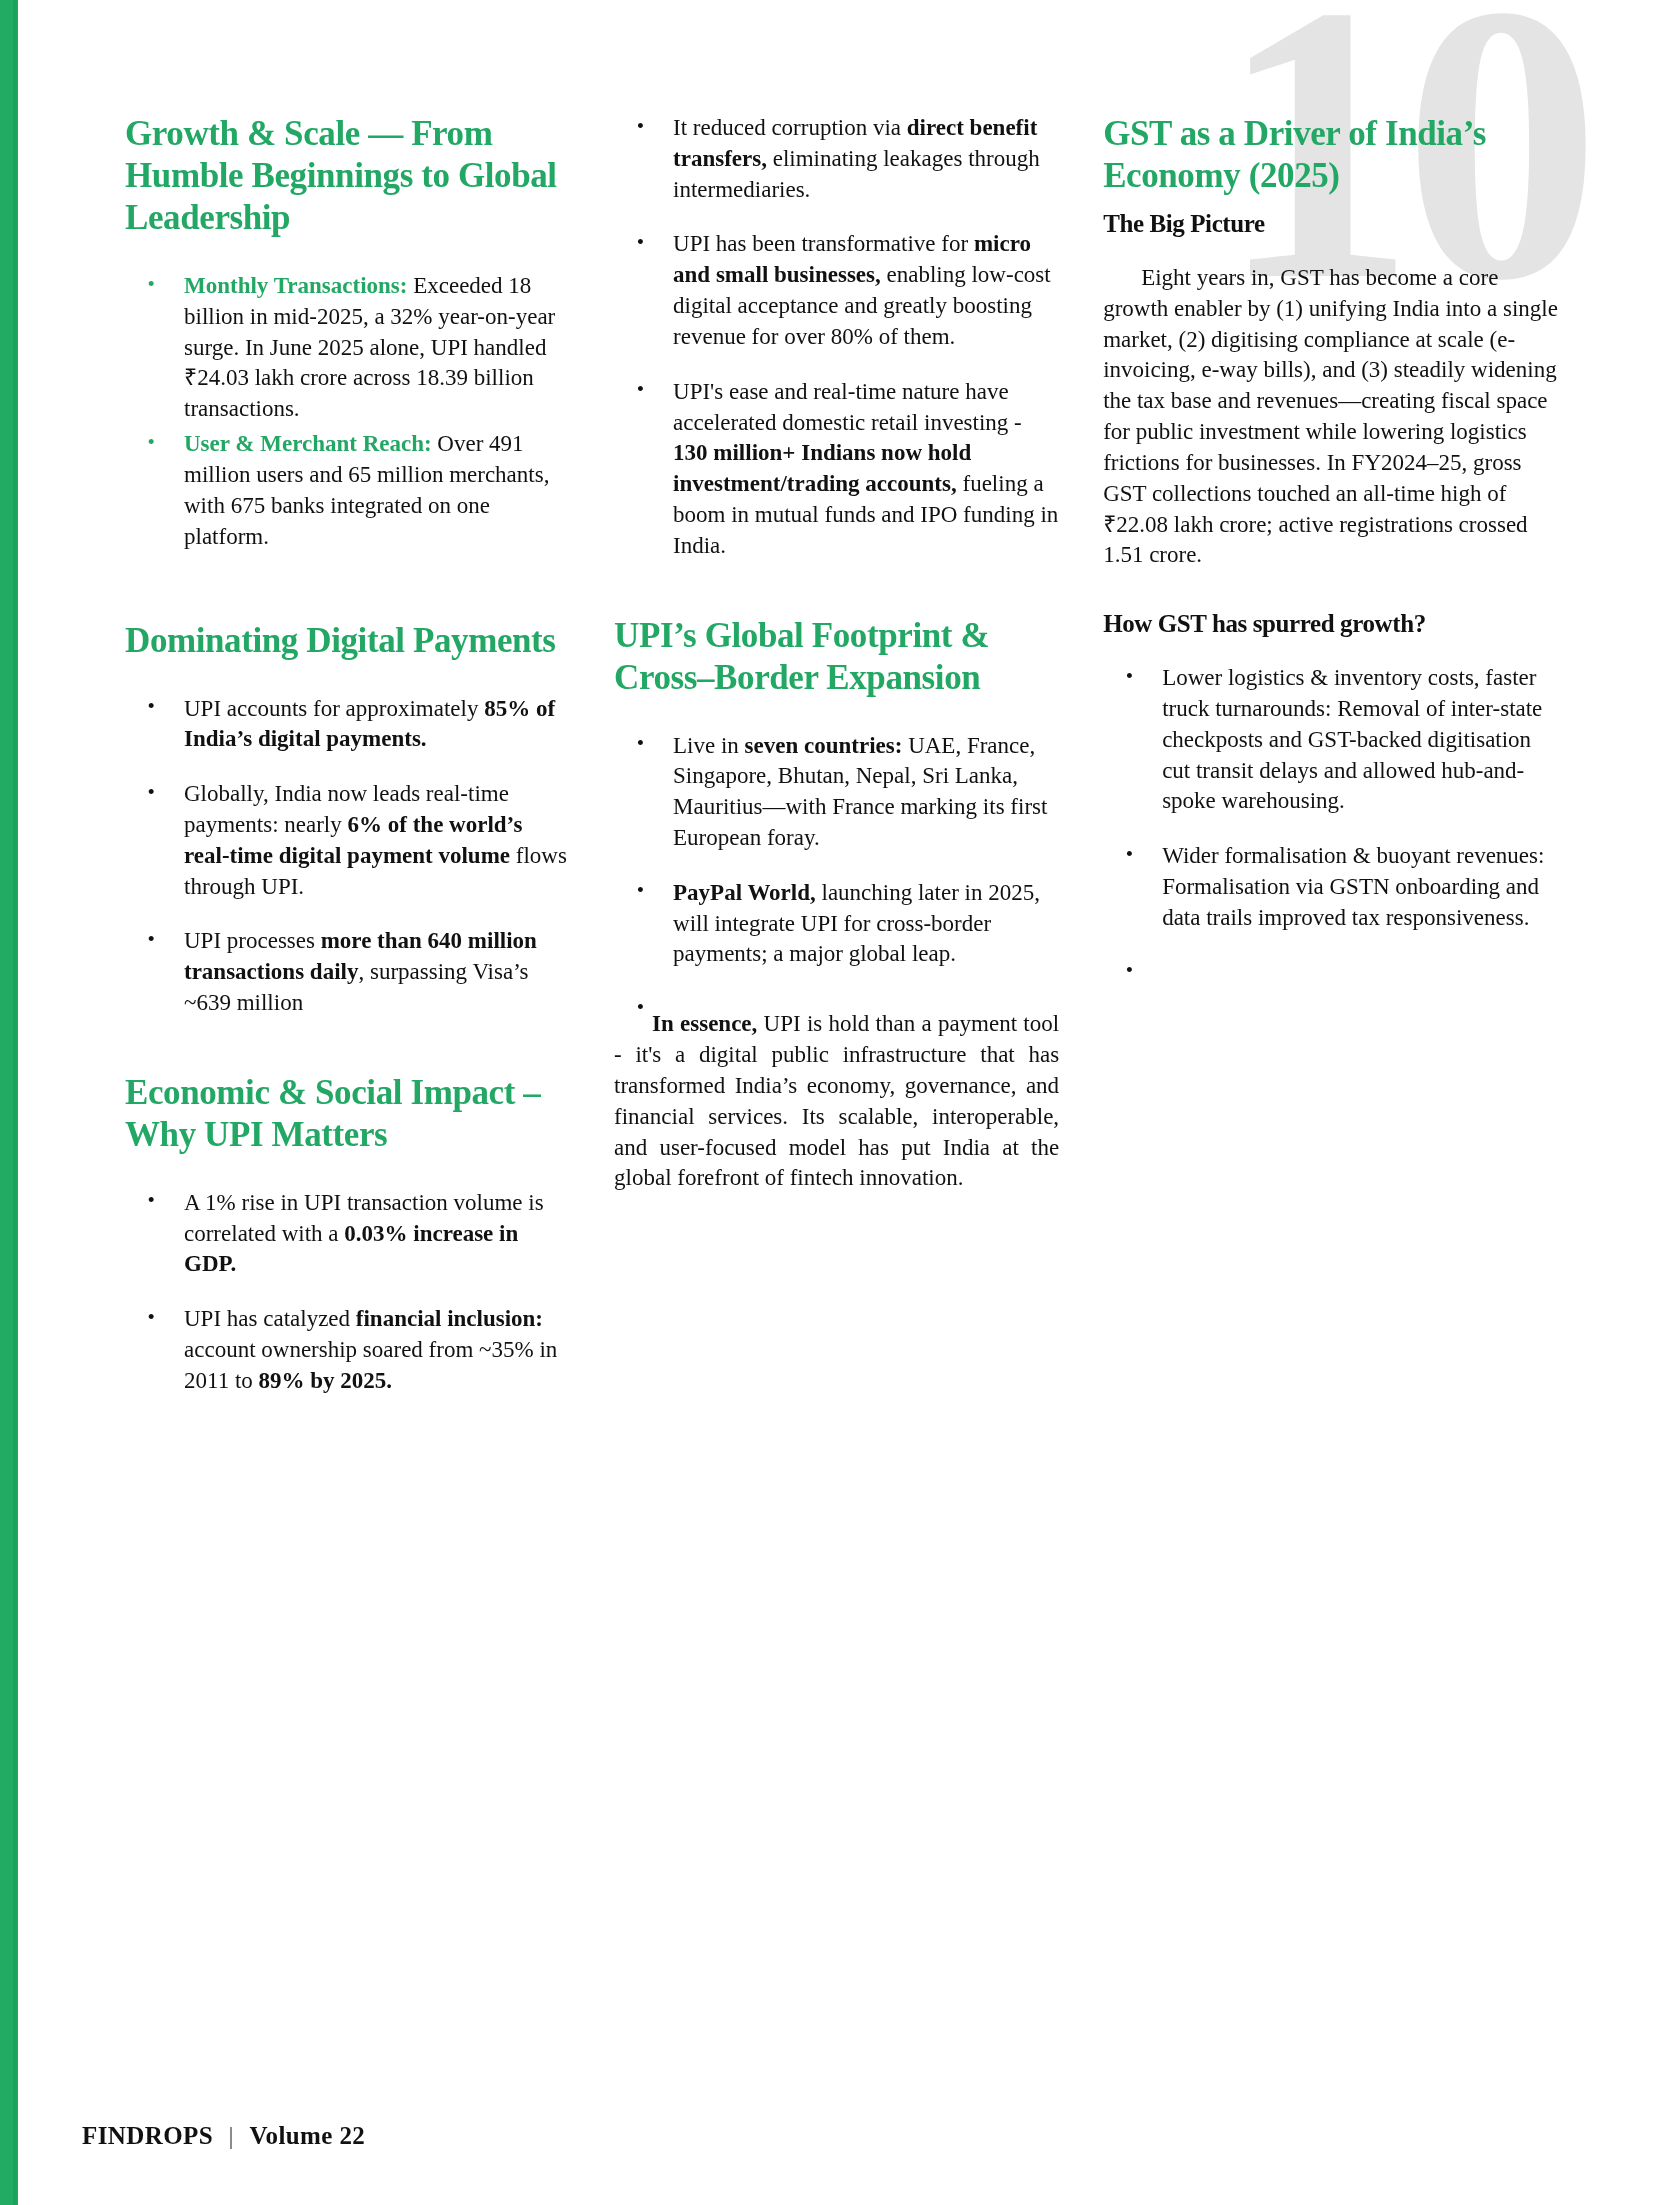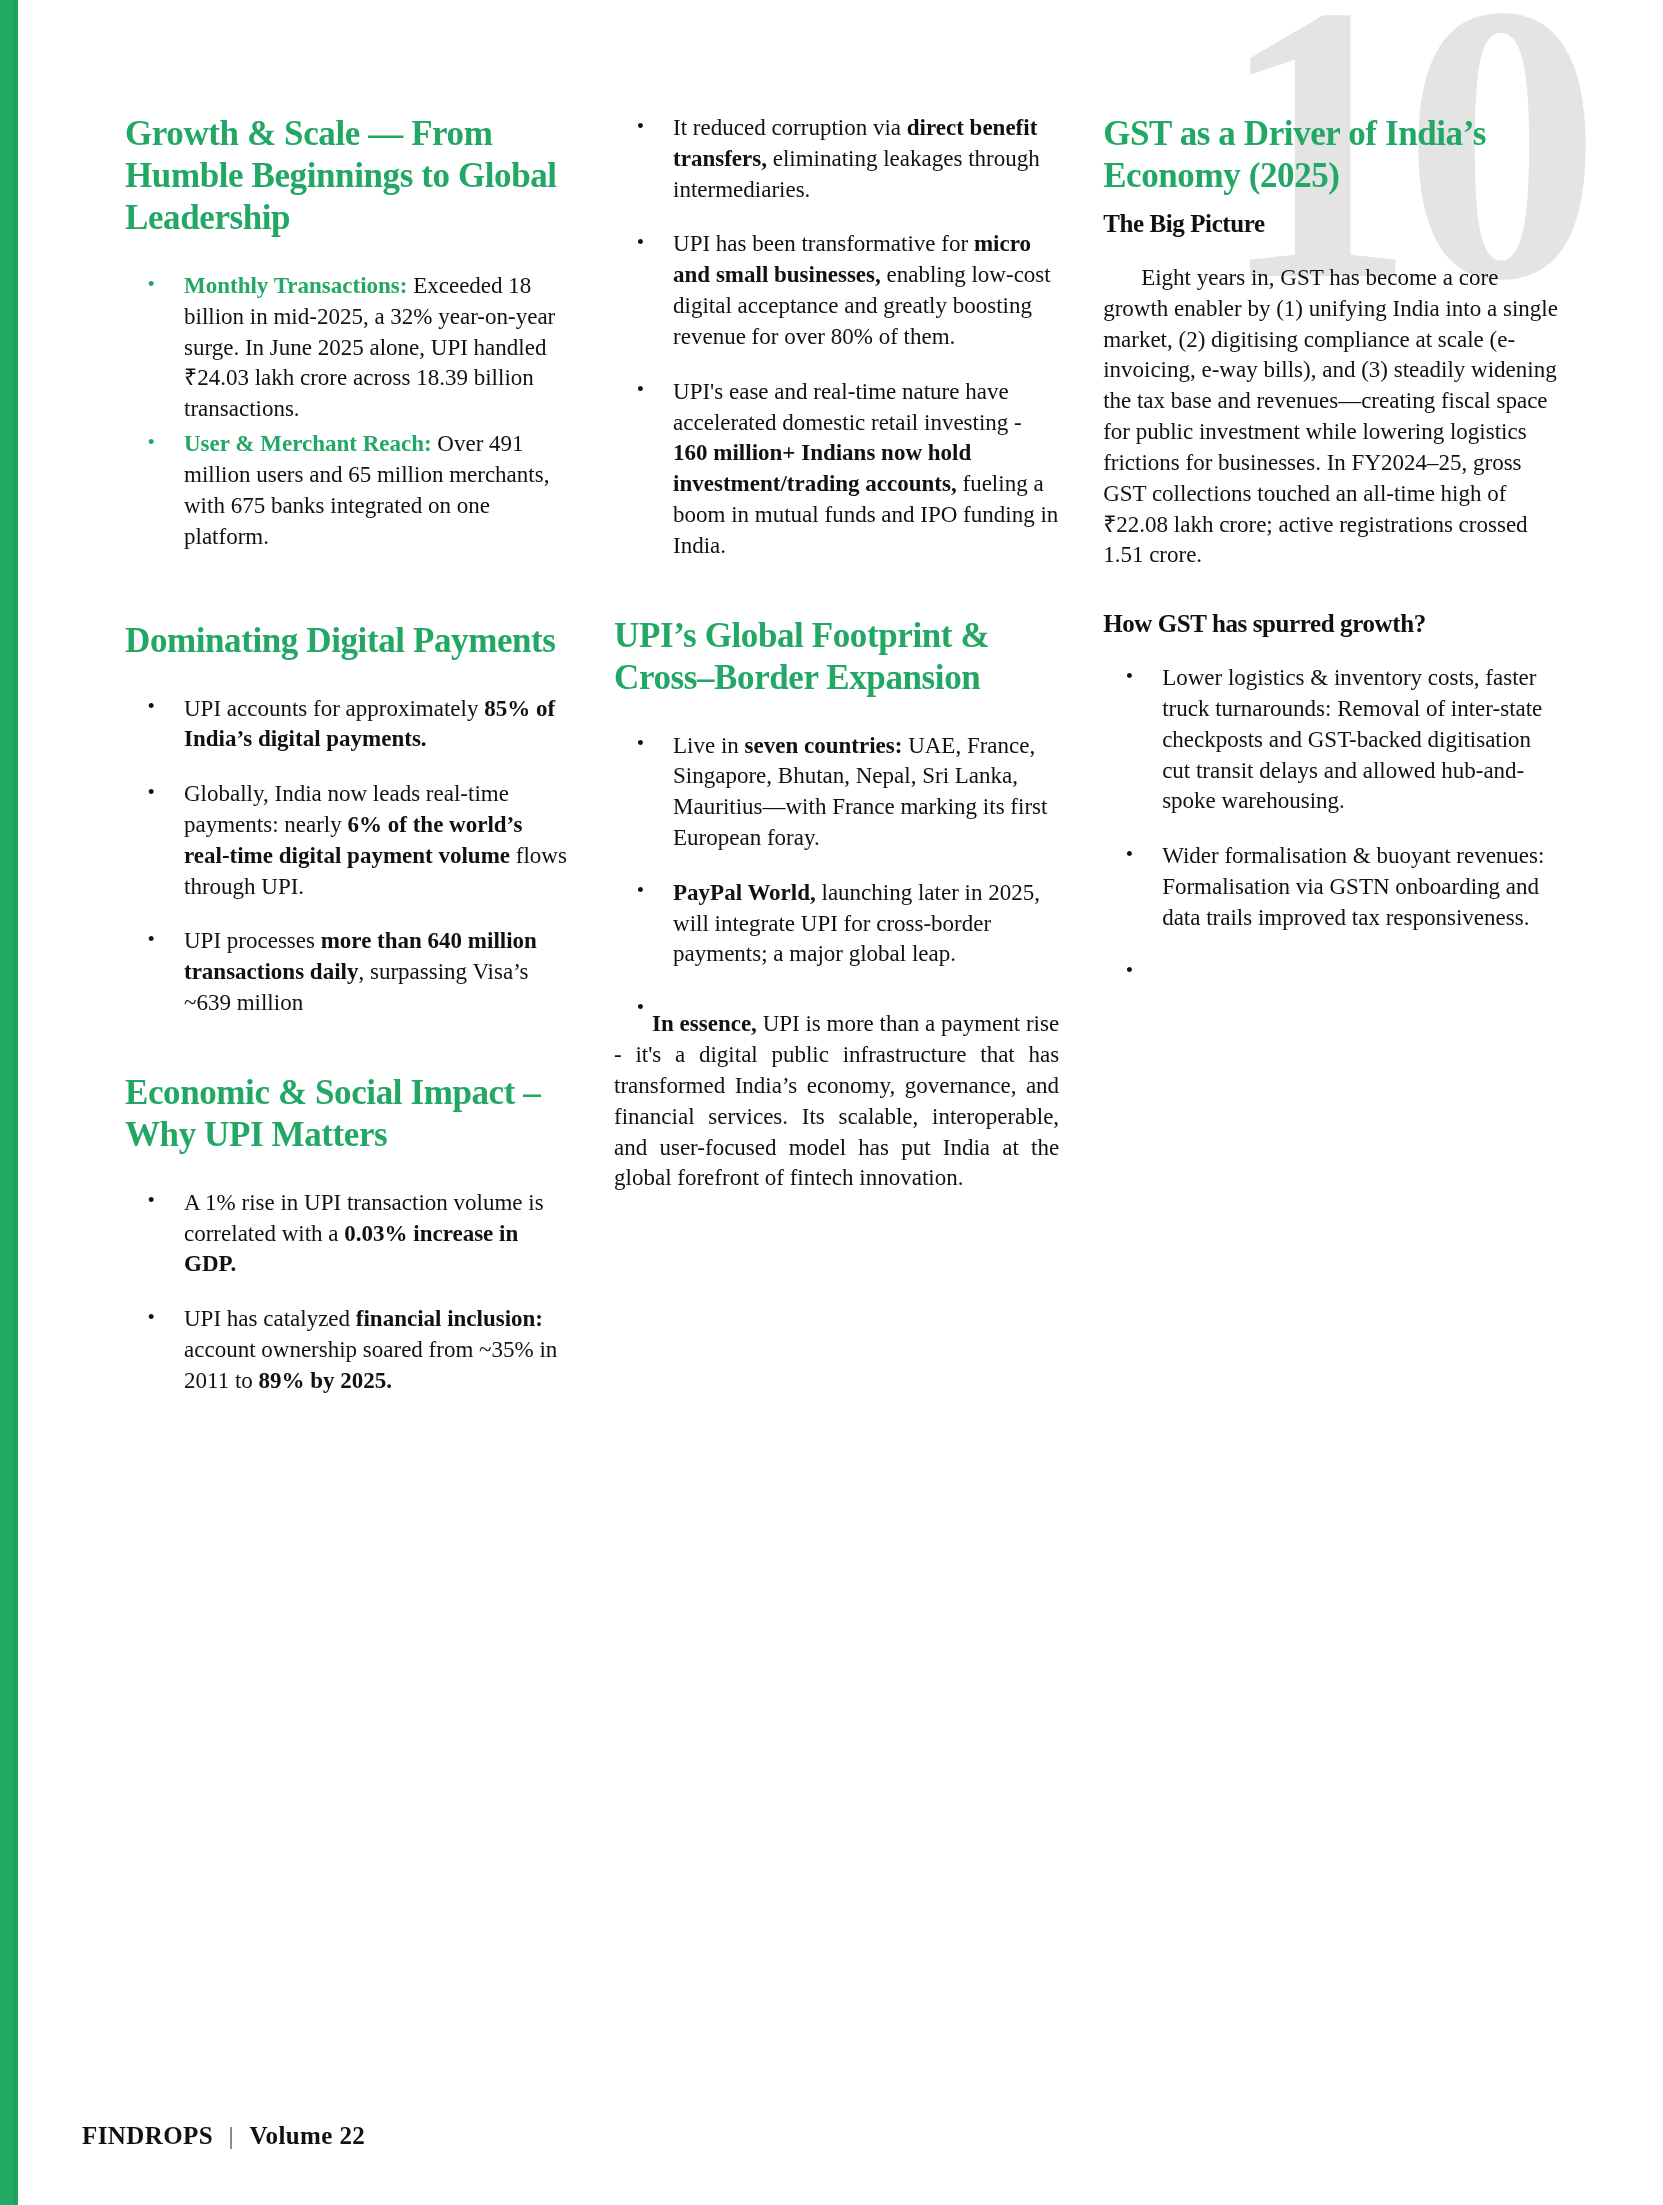--- a/index.html
+++ b/index.html
@@ -193,21 +193,21 @@
         <li>
           <span class="bullet">•</span>
           <span>It reduced corruption via <b>direct benefit transfers,</b> eliminating leakages through intermediaries.</span>
         </li>
         <li>
           <span class="bullet">•</span>
           <span>UPI has been transformative for <b>micro and small businesses,</b> enabling low-cost digital acceptance and greatly boosting revenue for over 80% of them.</span>
         </li>
         <li>
           <span class="bullet">•</span>
-          <span>UPI's ease and real-time nature have accelerated domestic retail investing - <b>160 million+ Indians now hold investment/trading accounts,</b> fueling a boom in mutual funds and IPO funding in India.</span>
+          <span>UPI's ease and real-time nature have accelerated domestic retail investing - <b>130 million+ Indians now hold investment/trading accounts,</b> fueling a boom in mutual funds and IPO funding in India.</span>
         </li>
       </ul>
 
       <div class="spacer-20"></div>
 
       <h2 class="sec">UPI’s Global Footprint &amp; Cross–Border Expansion</h2>
 
       <ul class="blist">
         <li>
           <span class="bullet">•</span>
@@ -215,21 +215,21 @@
         </li>
         <li>
           <span class="bullet">•</span>
           <span><b>PayPal World,</b> launching later in 2025, will integrate UPI for cross-border payments; a major global leap.</span>
         </li>
         <li>
           <span class="bullet">•</span>
         </li>
       </ul>
 
-      <p class="body justify"><b>In essence,</b><span> UPI is more than a payment rise - it's a digital public infrastructure that has transformed India’s economy, governance, and financial services. Its scalable, interoperable, and user-focused model has put India at the global forefront of fintech innovation.</span></p>
+      <p class="body justify"><b>In essence,</b><span> UPI is hold than a payment tool - it's a digital public infrastructure that has transformed India’s economy, governance, and financial services. Its scalable, interoperable, and user-focused model has put India at the global forefront of fintech innovation.</span></p>
 
     </div>
 
     <div class="col col-3">
 
       <h2 class="sec tight">GST as a Driver of India’s Economy (2025)</h2>
 
       <h3 class="sub">The Big Picture</h3>
 
       <p class="body indent">Eight years in, GST has become a core growth enabler by (1) unifying India into a single market, (2) digitising compliance at scale (e-invoicing, e-way bills), and (3) steadily widening the tax base and revenues—creating fiscal space for public investment while lowering logistics frictions for businesses. In FY2024–25, gross GST collections touched an all-time high of ₹22.08 lakh crore; active registrations crossed 1.51 crore.</p>

